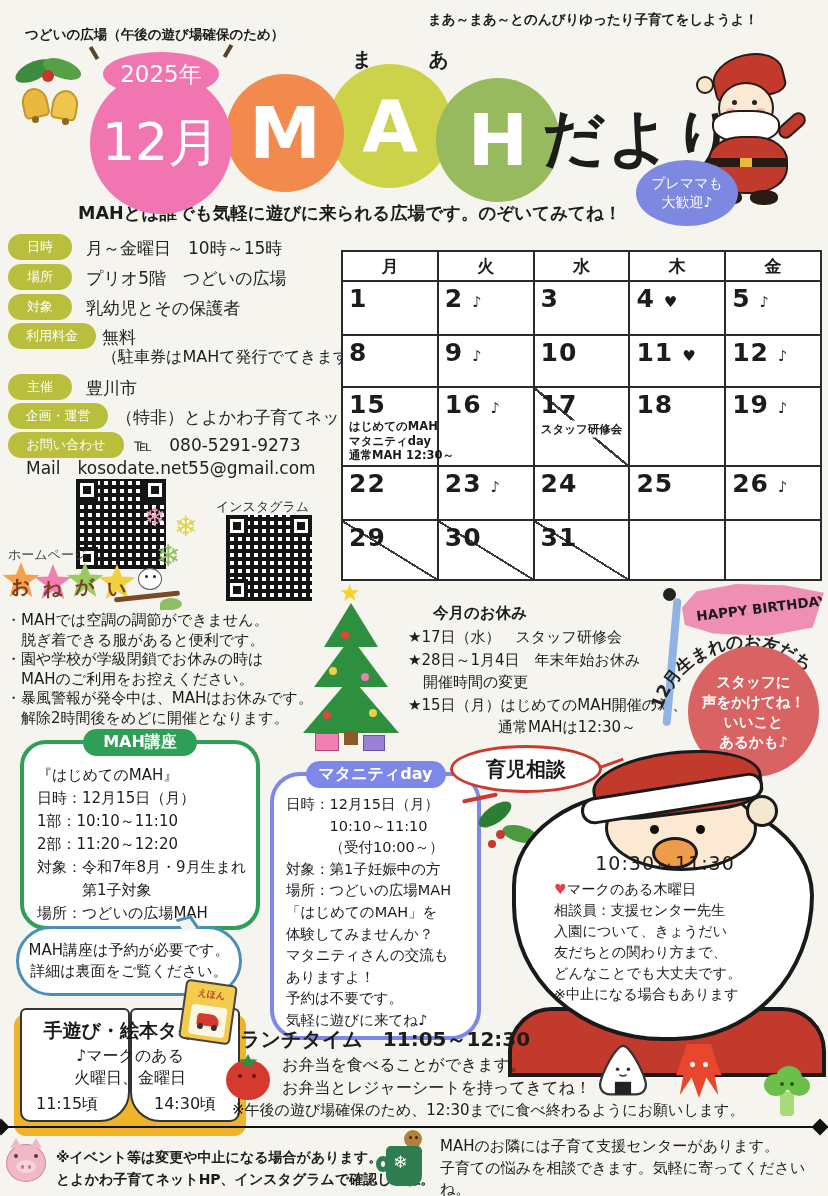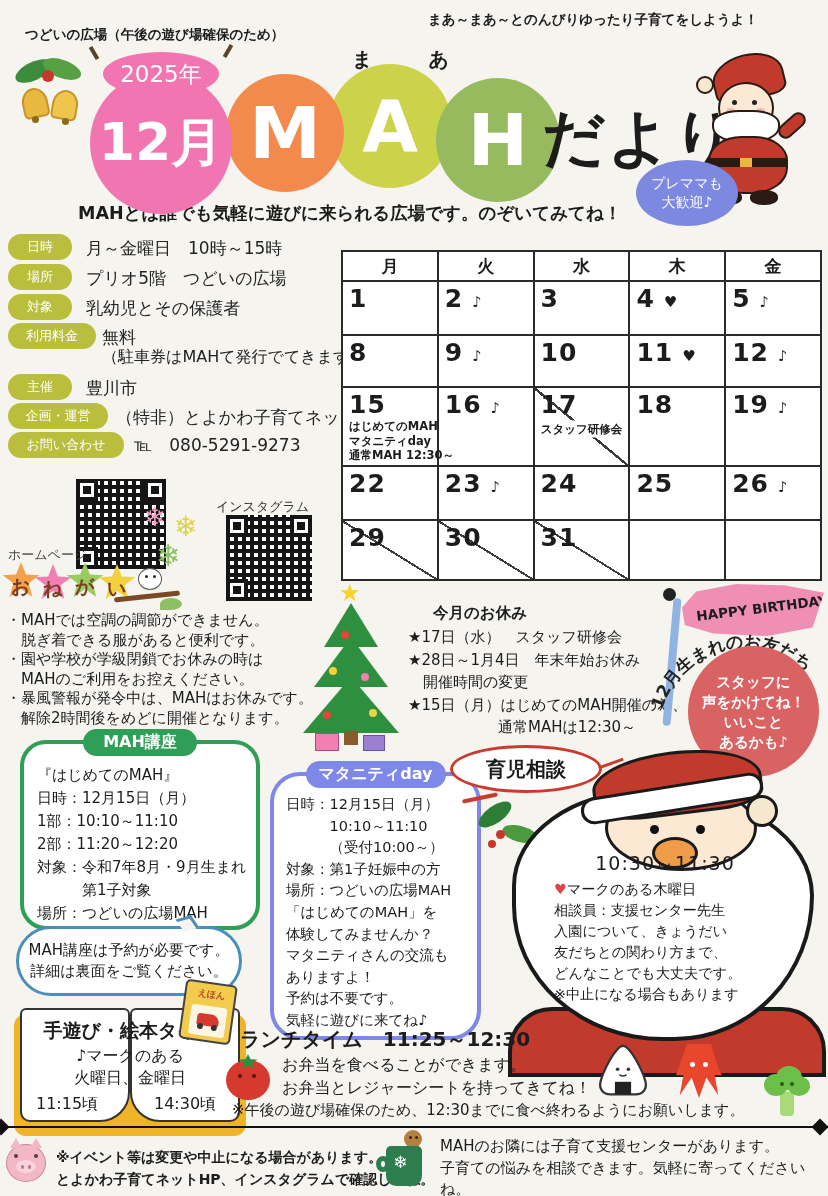--- a/index.html
+++ b/index.html
@@ -48,21 +48,21 @@
     <div class="dot" style="left:34px;top:10px;width:12px;height:12px;background:#c8372c"></div>
     <div class="abs" style="left:14px;top:28px;width:26px;height:30px;background:#e8b93e;border:2px solid #c79428;border-radius:50% 50% 18% 18%;transform:rotate(-12deg)"></div>
     <div class="abs" style="left:44px;top:30px;width:26px;height:30px;background:#f0c54e;border:2px solid #c79428;border-radius:50% 50% 18% 18%;transform:rotate(10deg)"></div>
     <div class="dot" style="left:24px;top:56px;width:7px;height:7px;background:#8a6a1c"></div>
     <div class="dot" style="left:54px;top:58px;width:7px;height:7px;background:#8a6a1c"></div>
   </div>
 
   <div class="abs ctr" style="left:103px;top:52px;width:116px;height:44px;background:#f175b0;border-radius:50%;color:#fff;font-size:23px;font-weight:normal;z-index:3">2025年</div>
   <div class="abs" style="left:92px;top:46px;width:4px;height:14px;background:#5a4326;transform:rotate(-30deg)"></div>
   <div class="abs" style="left:226px;top:44px;width:4px;height:14px;background:#5a4326;transform:rotate(30deg)"></div>
-  <div class="abs ctr circle" style="left:90px;top:72px;width:142px;height:142px;background:#f175b0;color:#fff;font-size:52px;font-weight:bold;z-index:2">12月</div>
+  <div class="abs ctr circle" style="left:90px;top:72px;width:142px;height:142px;background:#f175b0;color:#fff;font-size:52px;font-weight:normal;z-index:2">12月</div>
   <div class="abs ctr circle" style="left:226px;top:74px;width:118px;height:118px;background:#f28a4d;color:#fff;font-size:72px;font-weight:bold;z-index:1">M</div>
   <div class="abs ctr circle" style="left:328px;top:64px;width:124px;height:124px;background:#ccd34a;color:#fff;font-size:72px;font-weight:bold">A</div>
   <div class="abs ctr circle" style="left:436px;top:78px;width:124px;height:124px;background:#97ba5f;color:#fff;font-size:72px;font-weight:bold">H</div>
   <div class="abs b" style="left:352px;top:46px;font-size:20px;letter-spacing:18px;z-index:2">ま　あ</div>
   <div class="abs b" style="left:542px;top:96px;font-size:62px;letter-spacing:2px">だより</div>
 
   <div class="abs" style="left:688px;top:52px;width:125px;height:162px;z-index:1">
     <div class="abs" style="left:24px;top:2px;width:72px;height:46px;background:#c23a2b;border:2px solid #2a1a14;border-radius:60% 60% 25% 30%;transform:rotate(-14deg)"></div>
     <div class="dot" style="left:8px;top:24px;width:18px;height:18px;background:#f6e8cf;border:2px solid #2a1a14"></div>
     <div class="dot" style="left:30px;top:30px;width:56px;height:52px;background:#fbe9d4;border:2px solid #2a1a14"></div>
@@ -92,20 +92,21 @@
   <div class="abs val" style="left:86px;top:297px">乳幼児とその保護者</div>
   <div class="abs pill" style="left:8px;top:323px;width:88px">利用料金</div>
   <div class="abs val" style="left:102px;top:326px">無料</div>
   <div class="abs val" style="left:102px;top:347px;font-size:16px">（駐車券はMAHて発行でてきます）</div>
   <div class="abs pill" style="left:8px;top:374px;width:64px">主催</div>
   <div class="abs val" style="left:86px;top:377px">豊川市</div>
   <div class="abs pill" style="left:8px;top:403px;width:100px">企画・運営</div>
   <div class="abs val" style="left:116px;top:406px">（特非）とよかわ子育てネット</div>
   <div class="abs pill" style="left:8px;top:432px;width:116px">お問い合わせ</div>
   <div class="abs val" style="left:134px;top:434px">℡　080-5291-9273</div>
+  <div class="abs val" style="left:26px;top:457px">Mail　kosodate.net55@gmail.com</div>
 
   <table class="cal abs" style="left:341px;top:250px">
     <tbody>
         <tr>
       <th>月</th>
       <th>火</th>
       <th>水</th>
       <th>木</th>
       <th>金</th>
     </tr>
@@ -310,21 +311,21 @@
     <div class="abs" style="left:0;top:6px;width:232px;height:122px;background:#f0b429;border-radius:12px"></div>
     <div class="abs" style="left:6px;top:0;width:110px;height:114px;background:#fff;border:2px solid #333;border-radius:6px 6px 30px 10px"></div>
     <div class="abs" style="left:116px;top:0;width:110px;height:114px;background:#fff;border:2px solid #333;border-radius:6px 6px 10px 30px"></div>
     <div class="abs b ctr" style="left:0;top:10px;width:232px;font-size:19px">手遊び・絵本タイム</div>
     <div class="abs ctr" style="left:0;top:38px;width:232px;font-size:16px">♪マークのある</div>
     <div class="abs ctr" style="left:0;top:60px;width:232px;font-size:16px">火曜日、金曜日</div>
     <div class="abs" style="left:22px;top:86px;font-size:16px">11:15頃</div>
     <div class="abs" style="left:140px;top:86px;font-size:16px">14:30頃</div>
   </div>
 
-  <div class="abs b" style="left:240px;top:1026px;font-size:20px">ランチタイム　11:25～12:30</div>
+  <div class="abs b" style="left:240px;top:1026px;font-size:20px">ランチタイム　11:05～12:30</div>
   <div class="abs" style="left:226px;top:1056px;width:44px;height:44px">
     <div class="dot" style="left:0;top:4px;width:44px;height:40px;background:#d63a2e"></div>
     <div class="star" style="left:12px;top:-2px;width:20px;height:16px;background:#2e8f3e"></div>
     <div class="dot" style="left:12px;top:18px;width:4px;height:4px;background:#5a1510"></div>
     <div class="dot" style="left:26px;top:18px;width:4px;height:4px;background:#5a1510"></div>
   </div>
   <div class="abs" style="left:282px;top:1055px;font-size:16px">お弁当を食べることができます。</div>
   <div class="abs" style="left:282px;top:1078px;font-size:16px">お弁当とレジャーシートを持ってきてね！</div>
   <div class="abs" style="left:232px;top:1101px;font-size:15px">※午後の遊び場確保のため、12:30までに食べ終わるようにお願いします。</div>
   <svg class="abs" style="left:596px;top:1042px" width="54" height="58" viewBox="0 0 60 64">

